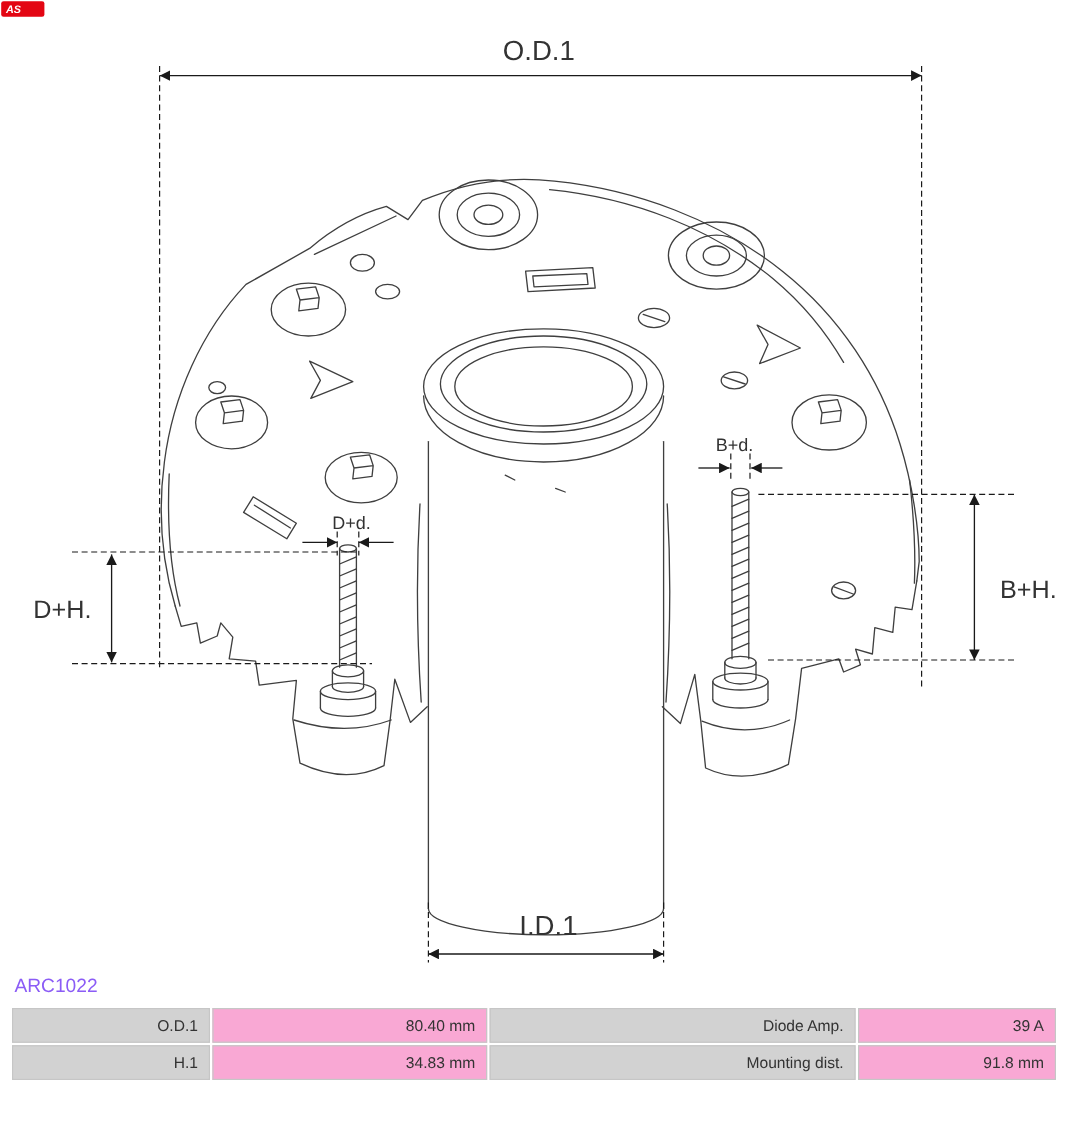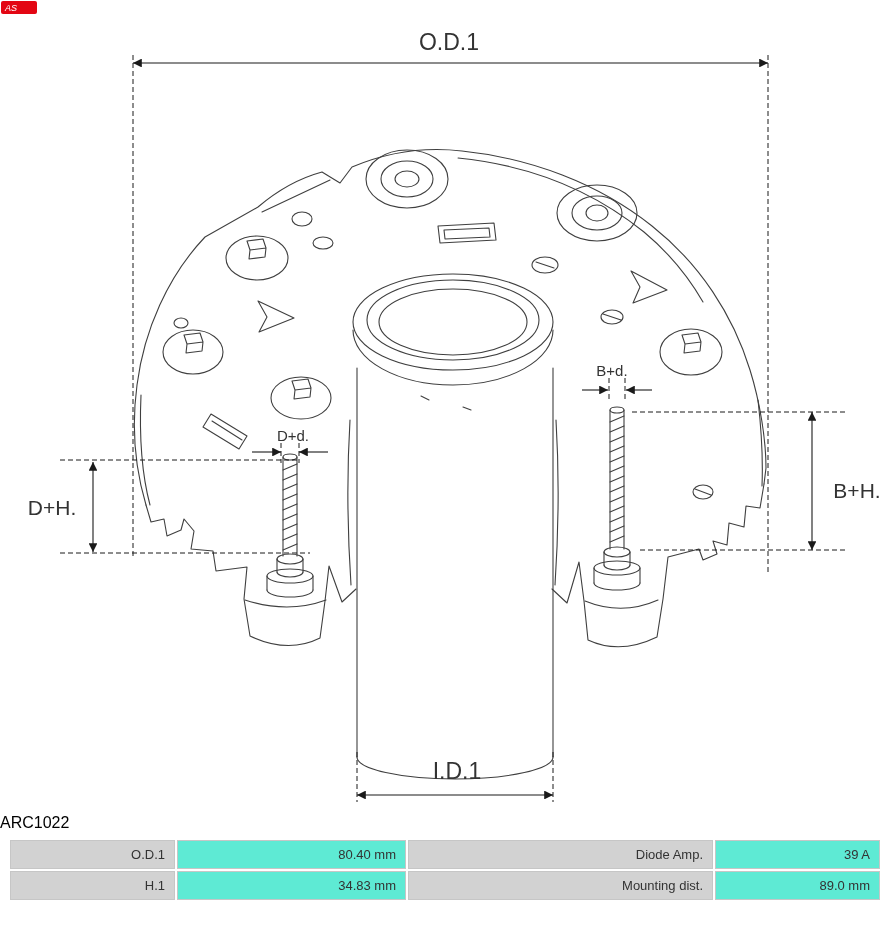--- a/index.html
+++ b/index.html
@@ -3,46 +3,46 @@
 <meta charset="utf-8">
 <style>
   html,body { margin:0; padding:0; background:#ffffff; }
   .stage {
     position:relative; width:890px; height:946px; background:#ffffff;
     font-family:"Liberation Sans", sans-serif; overflow:hidden;
   }
   .logo {
     position:absolute; top:1px; left:1px; width:36px; height:13px;
     background:#e30613; border-radius:2px; color:#ffffff;
-    font-size:9px; font-weight:normal; font-style:italic;
+    font-size:9px; font-weight:bold; font-style:italic;
     display:flex; align-items:center; padding-left:4px; box-sizing:border-box;
   }
   svg.drawing { position:absolute; top:0; left:0; }
   .ln   { stroke:#3f3f3f; fill:none; stroke-width:1.1; stroke-linecap:round; stroke-linejoin:round; }
   .dim  { stroke:#1a1a1a; fill:none; stroke-width:1.1; }
   .dash { stroke:#1a1a1a; fill:none; stroke-width:1; stroke-dasharray:5 3; }
   .dimtext { font-family:"Liberation Sans", sans-serif; fill:#333333; }
   .t-big { font-size:23px; }
   .t-mid { font-size:21px; }
   .t-sm  { font-size:15px; }
   .part-number {
-    position:absolute; left:0; top:814px;
-    font-size:16px; color:#000000;
+    position:absolute; left:12px; top:814px;
+    font-size:16px; color:#8b5cf6;
   }
   table.spec {
     position:absolute; left:8px; top:838px; width:874px;
     border-collapse:separate; border-spacing:2px;
     font-size:13px; color:#333333; table-layout:fixed;
   }
   table.spec td {
     border:1px solid #c6c6c6; height:27px;
     padding:0 9px 0 4px; text-align:right; overflow:hidden;
   }
   td.lab { background:#d2d2d2; }
-  td.val { background:#5eead4; }
+  td.val { background:#f9a8d4; }
   .c0 { width:150px; } .c1 { width:214px; } .c2 { width:290px; } .c3 { width:auto; }
 </style>
 </head>
 <body>
 
 <div class="stage">
 
   <div class="logo">
     <span>AS</span>
   </div>
@@ -200,18 +200,18 @@
         <tr>
       <td class="lab c0">O.D.1</td>
       <td class="val c1">80.40 mm</td>
       <td class="lab c2">Diode Amp.</td>
       <td class="val c3">39 A</td>
     </tr>
     <tr>
       <td class="lab c0">H.1</td>
       <td class="val c1">34.83 mm</td>
       <td class="lab c2">Mounting dist.</td>
-      <td class="val c3">89.0 mm</td>
+      <td class="val c3">91.8 mm</td>
     </tr>
   </tbody>
     </table>
 
 </div>
 
 </body></html>

